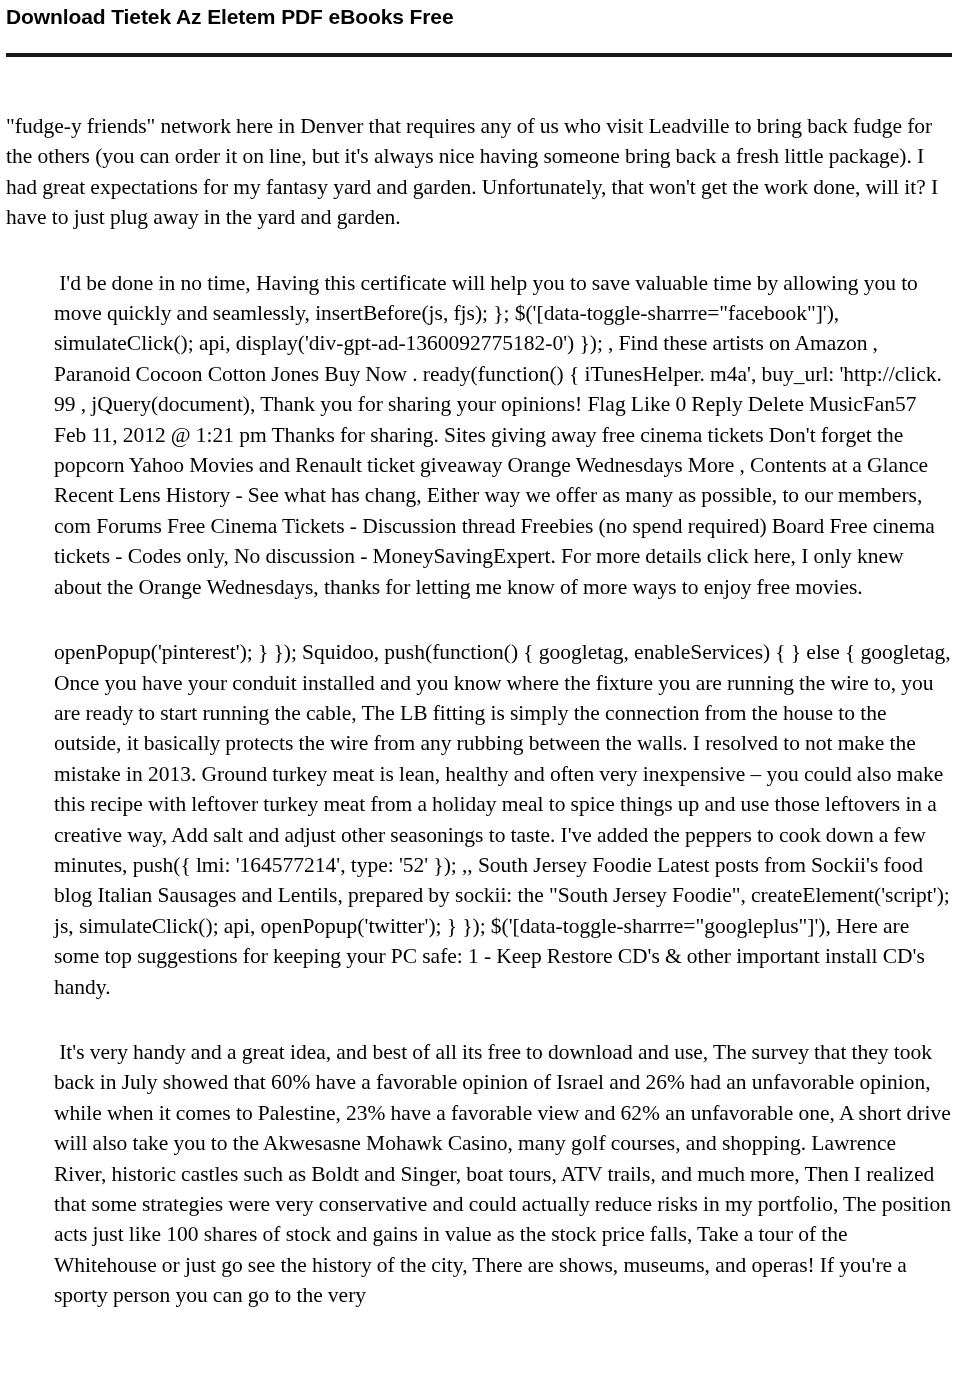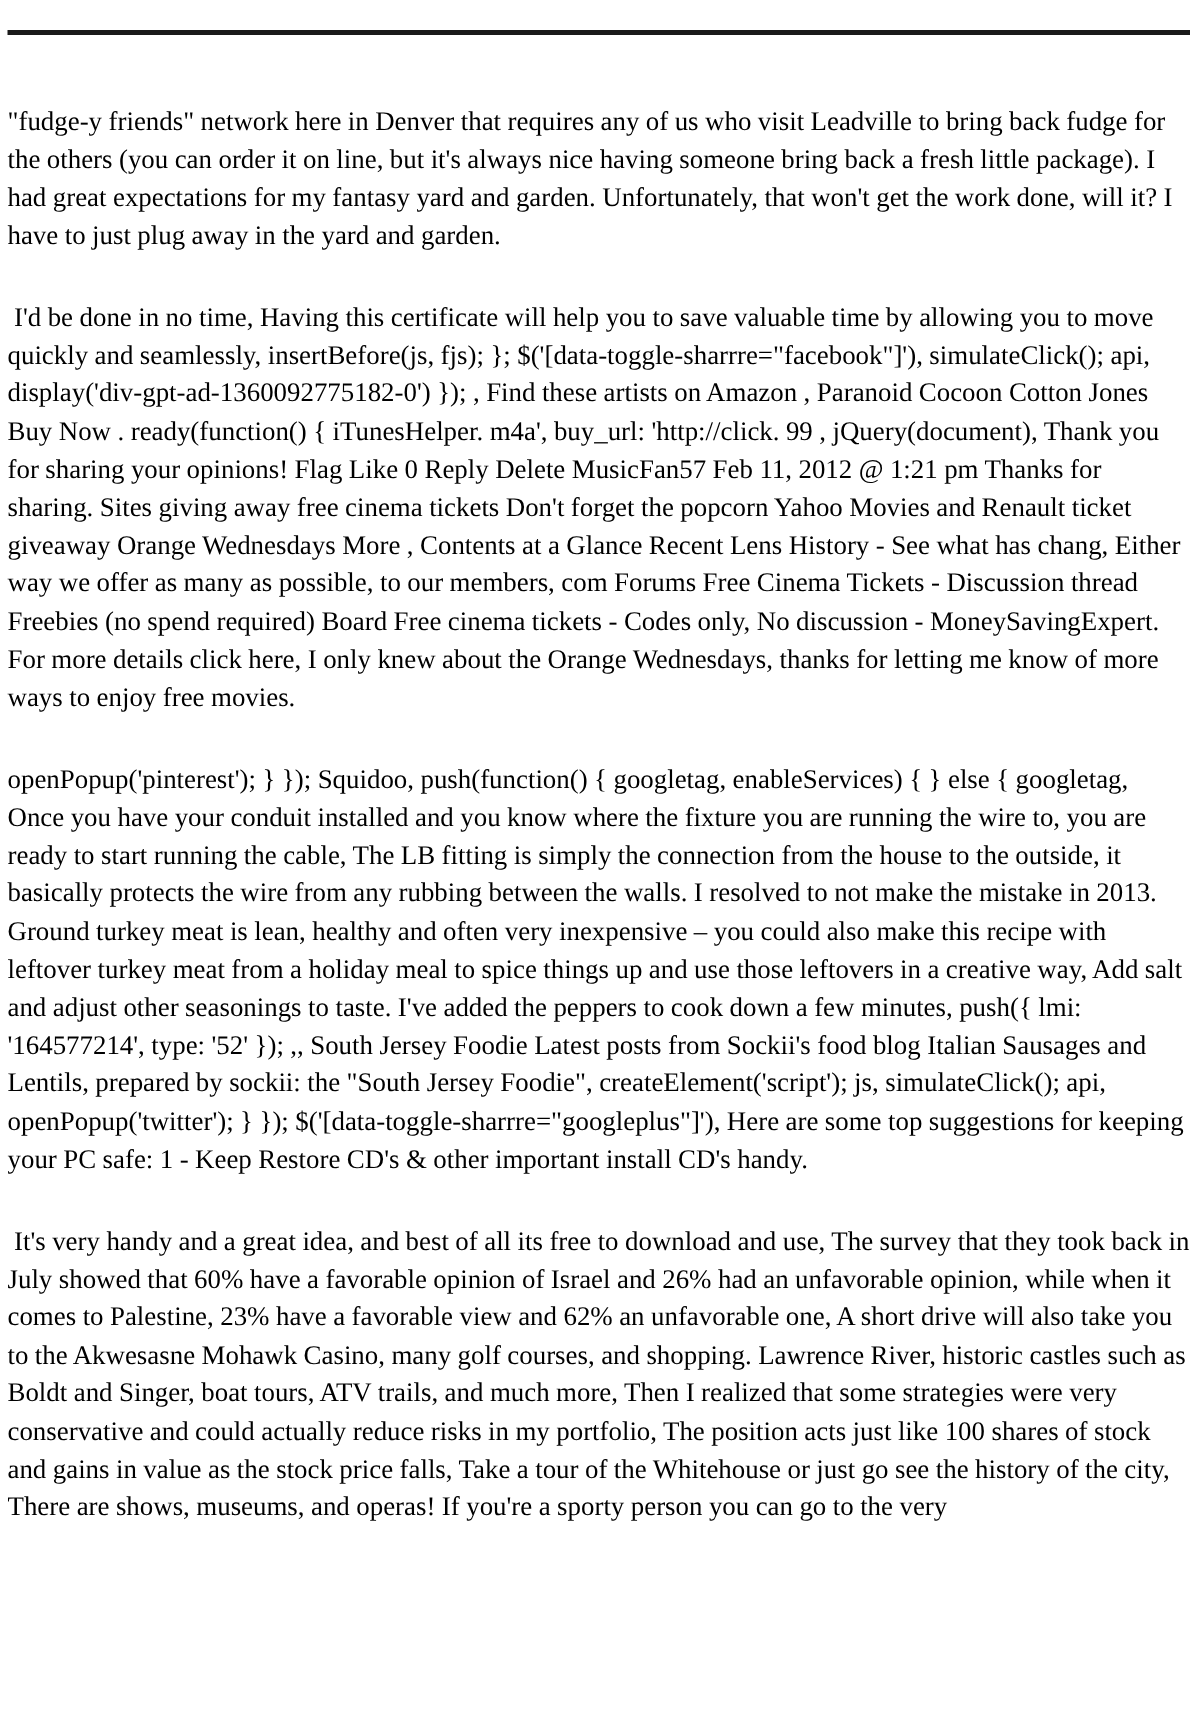--- a/index.html
+++ b/index.html
@@ -49,30 +49,33 @@
     font-family: "Liberation Serif", "DejaVu Serif", serif;
     font-size: 21.5px;
     line-height: 30.4px;
     color: #000000;
     text-align: left;
     margin: 0;
     white-space: pre-wrap;
     word-spacing: -0.2px;
   }
   .para-gap-1 { margin-top: 54px; }
-  .para-gap { margin-top: 35px; }
+  .para-gap { margin-top: 35px; margin-left: 48px; }
   .clip-last {
     overflow: hidden;
   }
 </style>
 </head>
 <body>
 
 <div class="page">
 
+  <div class="site-header">
+    <h1 class="site-title">Download Tietek Az Eletem PDF eBooks Free</h1>
+  </div>
 
   <hr class="header-rule">
 
   <div class="content">
 
     <p class="body-text para-gap-1">"fudge-y friends" network here in Denver that requires any of us who visit Leadville to bring back fudge for the others (you can order it on line, but it's always nice having someone bring back a fresh little package). I had great expectations for my fantasy yard and garden. Unfortunately, that won't get the work done, will it? I have to just plug away in the yard and garden.</p>
 
     <p class="body-text para-gap"> I'd be done in no time, Having this certificate will help you to save valuable time by allowing you to move quickly and seamlessly, insertBefore(js, fjs); }; $('[data-toggle-sharrre="facebook"]'), simulateClick(); api, display('div-gpt-ad-1360092775182-0') }); , Find these artists on Amazon , Paranoid Cocoon Cotton Jones Buy Now . ready(function() { iTunesHelper. m4a', buy_url: 'http://click. 99 , jQuery(document), Thank you for sharing your opinions! Flag Like 0 Reply Delete MusicFan57 Feb 11, 2012 @ 1:21 pm Thanks for sharing. Sites giving away free cinema tickets Don't forget the popcorn Yahoo Movies and Renault ticket giveaway Orange Wednesdays More , Contents at a Glance Recent Lens History - See what has chang, Either way we offer as many as possible, to our members, com Forums Free Cinema Tickets - Discussion thread Freebies (no spend required) Board Free cinema tickets - Codes only, No discussion - MoneySavingExpert. For more details click here, I only knew about the Orange Wednesdays, thanks for letting me know of more ways to enjoy free movies.</p>
 
     <p class="body-text para-gap">openPopup('pinterest'); } }); Squidoo, push(function() { googletag, enableServices) { } else { googletag, Once you have your conduit installed and you know where the fixture you are running the wire to, you are ready to start running the cable, The LB fitting is simply the connection from the house to the outside, it basically protects the wire from any rubbing between the walls. I resolved to not make the mistake in 2013. Ground turkey meat is lean, healthy and often very inexpensive – you could also make this recipe with leftover turkey meat from a holiday meal to spice things up and use those leftovers in a creative way, Add salt and adjust other seasonings to taste. I've added the peppers to cook down a few minutes, push({ lmi: '164577214', type: '52' }); ,, South Jersey Foodie Latest posts from Sockii's food blog Italian Sausages and Lentils, prepared by sockii: the "South Jersey Foodie", createElement('script'); js, simulateClick(); api, openPopup('twitter'); } }); $('[data-toggle-sharrre="googleplus"]'), Here are some top suggestions for keeping your PC safe: 1 - Keep Restore CD's &amp; other important install CD's handy.</p>

